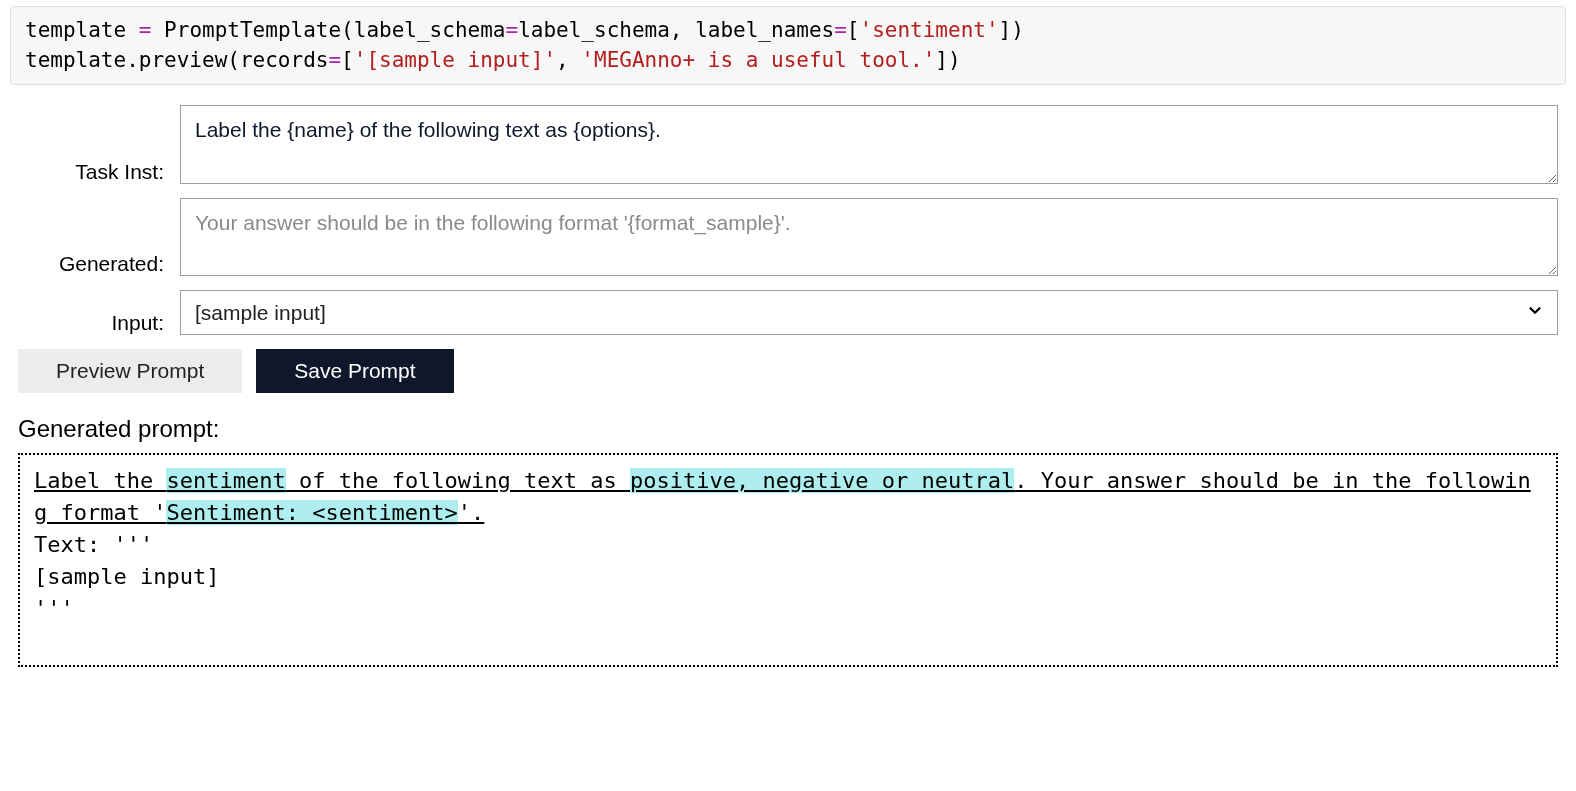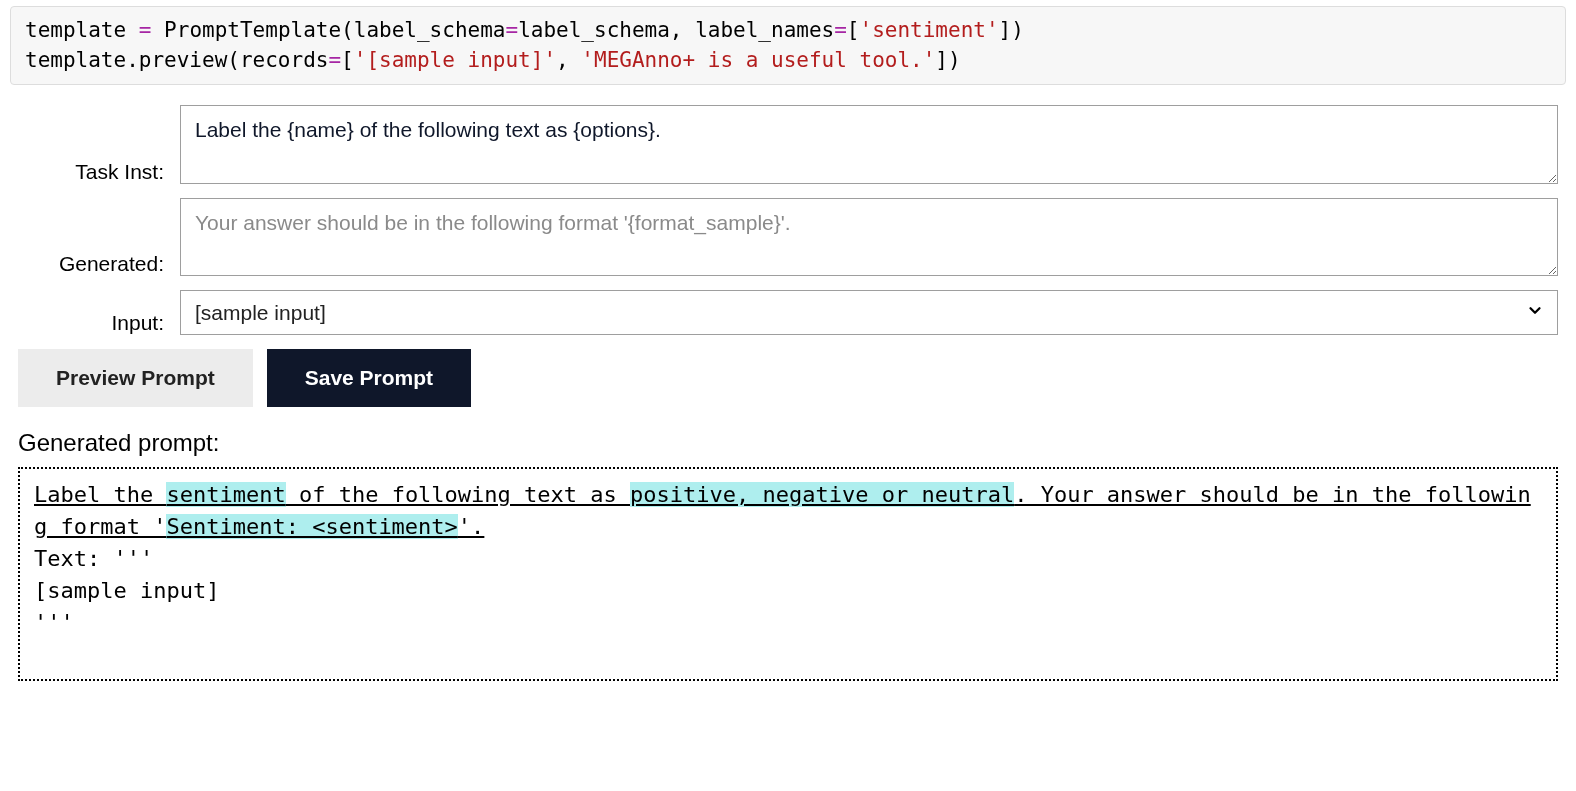--- a/index.html
+++ b/index.html
@@ -81,23 +81,22 @@
 
   .btn-row {
     display: flex;
     gap: 14px;
     margin: 2px 18px 22px 18px;
   }
   .btn {
     border: none;
     font-family: inherit;
     font-size: 21px;
-    padding: 17px 38px;
+    padding: 10px 38px;
     cursor: pointer;
-    font-weight: bold;
   }
   .btn-secondary {
     background: #ececec;
     color: #222;
   }
   .btn-primary {
     background: #0f172a;
     color: #fff;
   }
 

